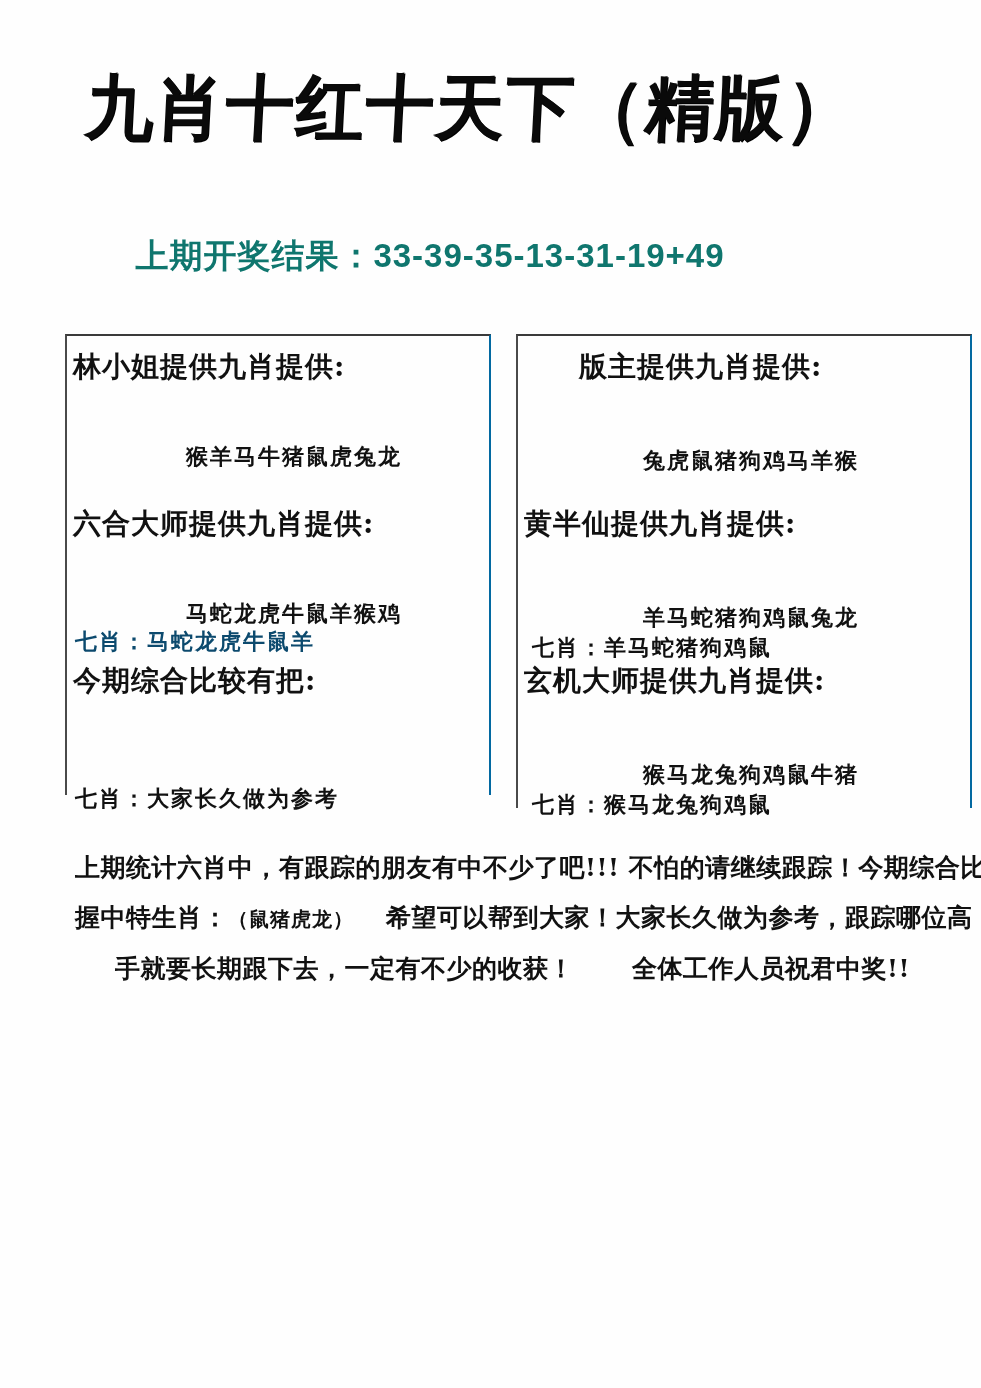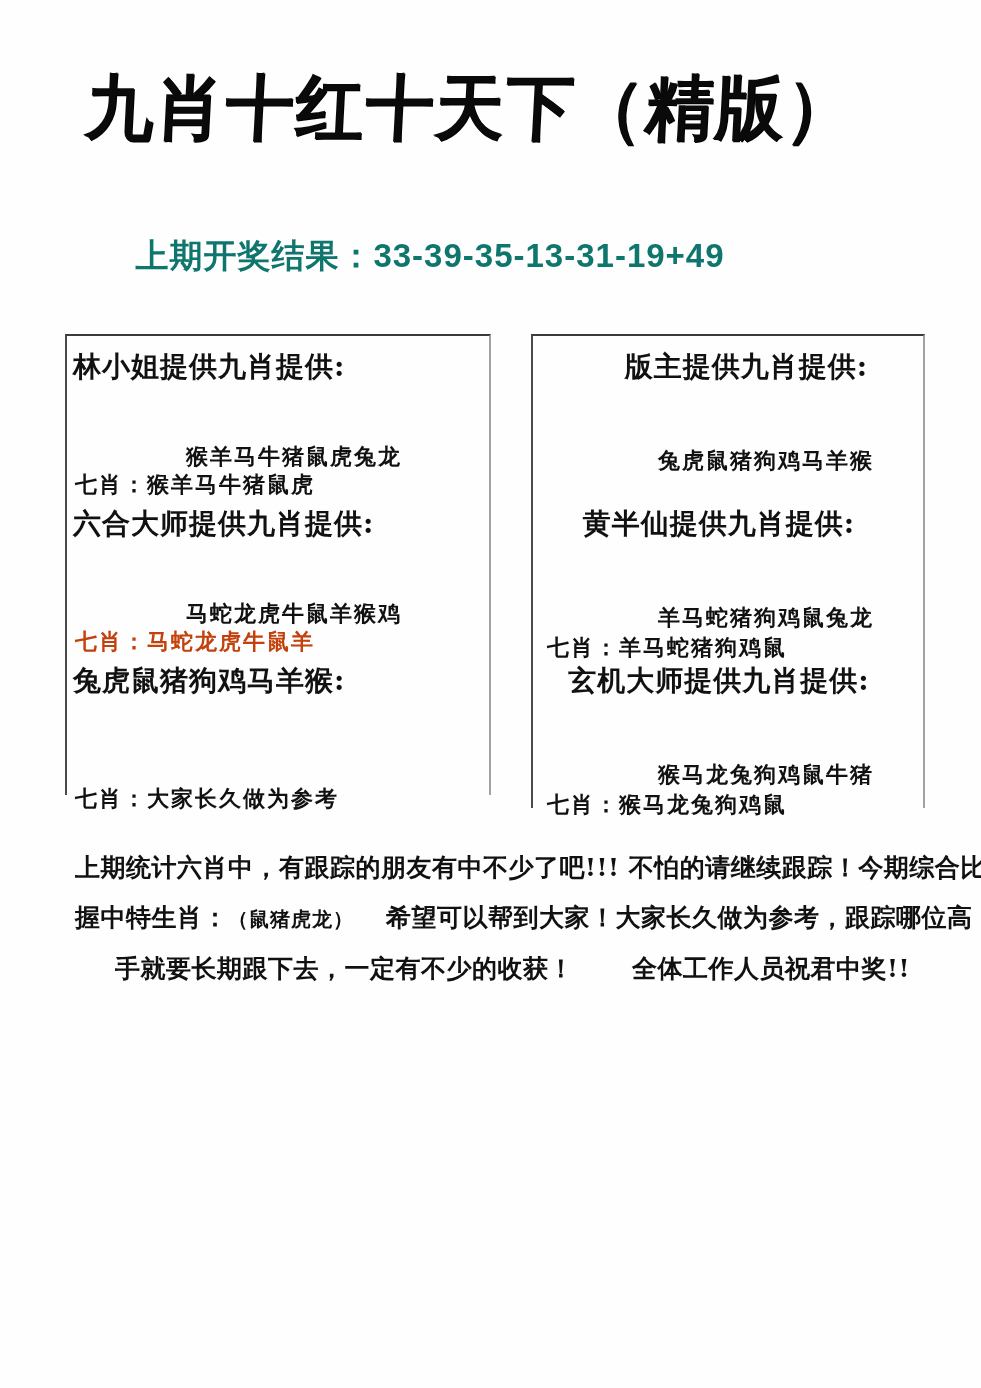--- a/index.html
+++ b/index.html
@@ -20,41 +20,41 @@
     font-family:"Liberation Sans","DejaVu Sans",sans-serif;
   }
   .result{
     position:absolute;top:234px;left:0;width:860px;text-align:center;
     font-size:33px;line-height:44px;font-weight:700;color:#0f766e;
     font-family:"Liberation Sans","DejaVu Sans",sans-serif;
     letter-spacing:1px;white-space:nowrap;
   }
   .box{
     position:absolute;top:334px;box-sizing:border-box;
-    border-top:2px solid #3a3a3a;border-left:2px solid #4a4a4a;border-right:2px solid #a3a3a3;
+    border-top:2px solid #3a3a3a;border-left:2px solid #4a4a4a;border-right:2px solid #0369a1;
     padding:14px 24px 0 6px;
   }
   .box-left{left:65px;width:426px;height:461px;}
-  .box-right{left:531px;width:394px;height:474px;text-align:center;}
+  .box-right{left:516px;width:456px;height:474px;}
   .section{position:relative;height:157px;}
   .sec-header{
     font-size:28px;line-height:34px;font-weight:600;letter-spacing:1px;white-space:nowrap;
   }
   .sec-header.indented{padding-left:55px;}
   .sec-nine{
     position:absolute;top:92px;left:74px;font-size:22px;font-weight:bold;
     letter-spacing:2px;white-space:nowrap;margin-left:39px;
   }
   .sec-seven{
     position:absolute;top:120px;left:2px;font-size:22px;font-weight:bold;
     letter-spacing:2px;white-space:nowrap;
   }
   .box-right .sec-nine{top:96px;left:80px;}
   .box-right .sec-seven{top:126px;left:8px;}
-  .sec-faded{color:#c2410c;}
+  .sec-faded{color:#0c4a6e;}
   .footer{
     position:absolute;top:843px;left:75px;width:840px;
     font-size:25px;line-height:50px;font-weight:600;letter-spacing:0.5px;
   }
   .footer p{margin:0;white-space:nowrap;}
   .footer .line3{text-indent:40px;}
   .hl{font-size:20px;font-weight:900;letter-spacing:1px;}
   .gap-s{display:inline-block;width:32px;}
   .gap-l{display:inline-block;width:58px;}
 </style>
@@ -65,29 +65,28 @@
 
   <div class="title">九肖十红十天下（精版）</div>
 
 
   <div class="result"><span>上期开奖结果：</span><span>33-39-35-13-31-19+49</span></div>
 
   <div class="box box-left">
     <div class="section">
       <div class="sec-header">林小姐提供九肖提供:</div>
       <div class="sec-nine">猴羊马牛猪鼠虎兔龙</div>
-      <div class="sec-seven"><span>七肖：</span><span>猴羊马牛猪鼠虎</span></div>
     </div>
     <div class="section">
       <div class="sec-header">六合大师提供九肖提供:</div>
       <div class="sec-nine">马蛇龙虎牛鼠羊猴鸡</div>
       <div class="sec-seven sec-faded"><span>七肖：</span><span>马蛇龙虎牛鼠羊</span></div>
     </div>
     <div class="section">
-      <div class="sec-header">兔虎鼠猪狗鸡马羊猴:</div>
+      <div class="sec-header">今期综合比较有把:</div>
       <div class="sec-seven"><span>七肖：</span><span>大家长久做为参考</span></div>
     </div>
   </div>
 
   <div class="box box-right">
     <div class="section">
       <div class="sec-header indented">版主提供九肖提供:</div>
       <div class="sec-nine">兔虎鼠猪狗鸡马羊猴</div>
     </div>
     <div class="section">

